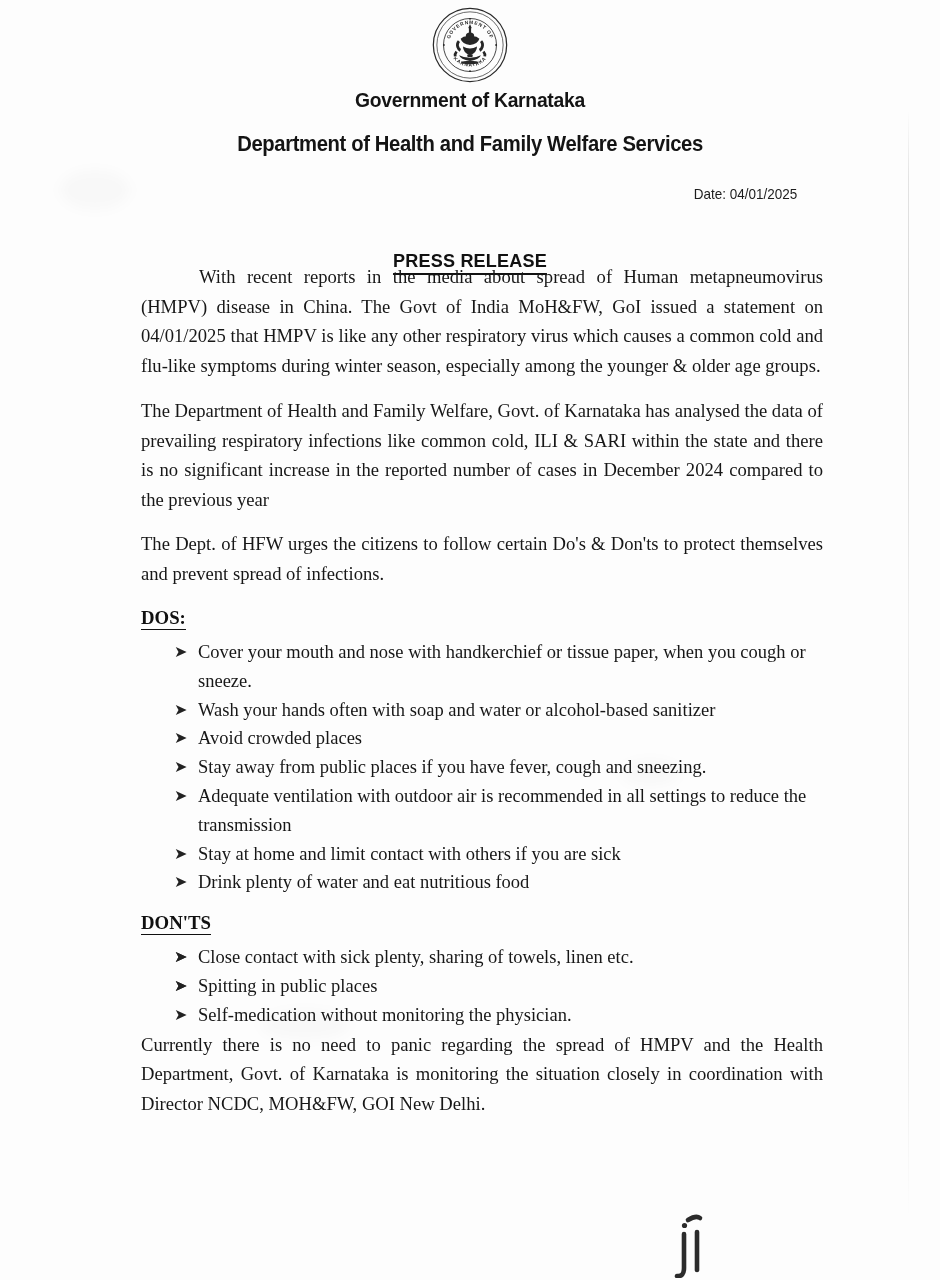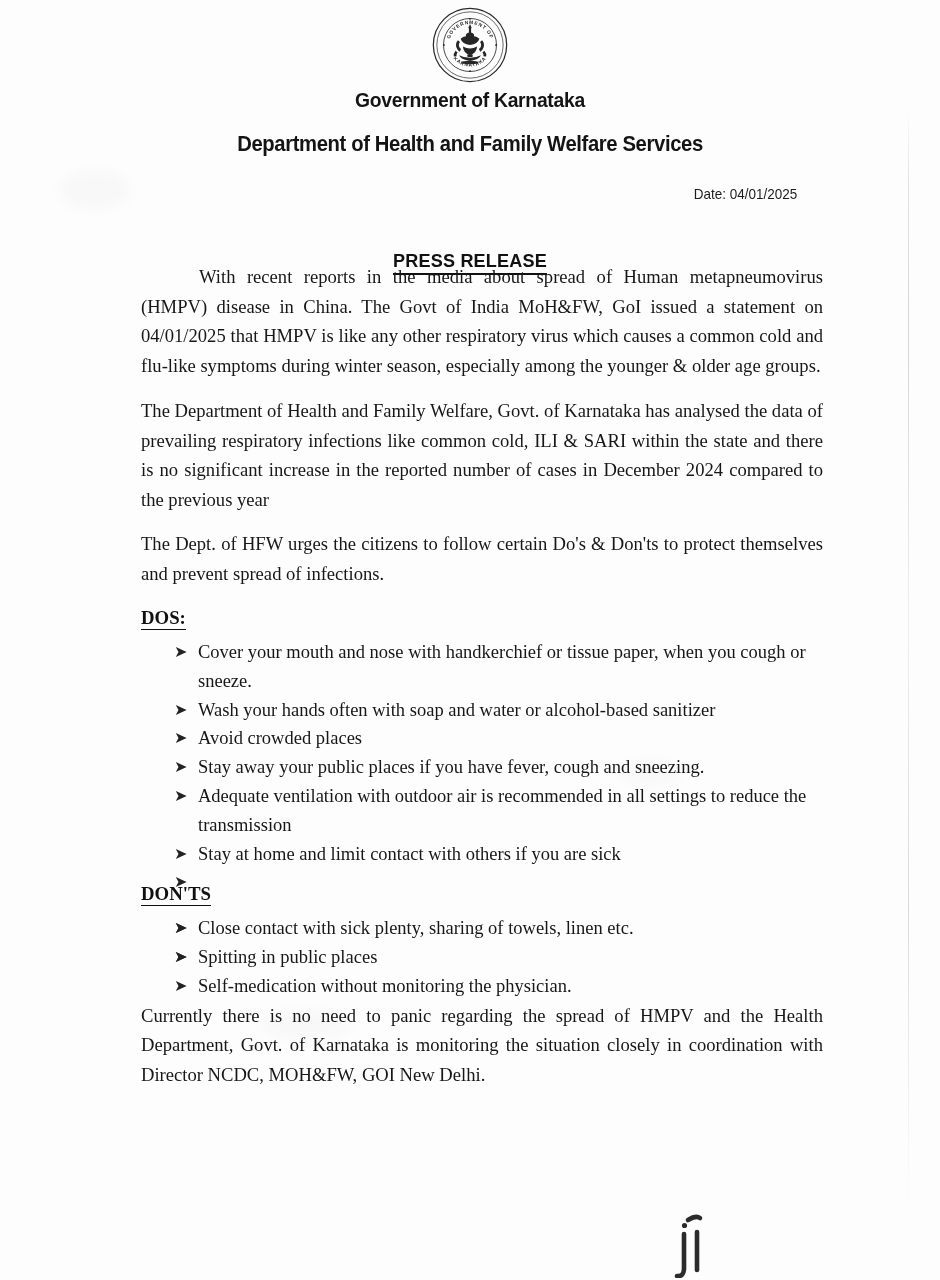--- a/index.html
+++ b/index.html
@@ -247,24 +247,24 @@
     <p class="para tight">The Department of Health and Family Welfare, Govt. of Karnataka has analysed the data of prevailing respiratory infections like common cold, ILI &amp; SARI within the state and there is no significant increase in the reported number of cases in December 2024 compared to the previous year</p>
 
     <p class="para">The Dept. of HFW urges the citizens to follow certain Do's &amp; Don'ts to protect themselves and prevent spread of infections.</p>
 
     <div class="sec-head"><span>DOS:</span></div>
 
     <ul class="arrow-list">
       <li><span class="arrow-icon">➤</span><span>Cover your mouth and nose with handkerchief or tissue paper, when you cough or sneeze.</span></li>
       <li><span class="arrow-icon">➤</span><span>Wash your hands often with soap and water or alcohol-based sanitizer</span></li>
       <li><span class="arrow-icon">➤</span><span>Avoid crowded places</span></li>
-      <li><span class="arrow-icon">➤</span><span>Stay away your public places if you have fever, cough and sneezing.</span></li>
+      <li><span class="arrow-icon">➤</span><span>Stay away from public places if you have fever, cough and sneezing.</span></li>
       <li><span class="arrow-icon">➤</span><span>Adequate ventilation with outdoor air is recommended in all settings to reduce the transmission</span></li>
       <li><span class="arrow-icon">➤</span><span>Stay at home and limit contact with others if you are sick</span></li>
-      <li><span class="arrow-icon">➤</span></li>
+      <li><span class="arrow-icon">➤</span><span>Drink plenty of water and eat nutritious food</span></li>
     </ul>
 
     <div class="sec-head donts"><span>DON'TS</span></div>
 
     <ul class="arrow-list">
       <li><span class="arrow-icon">➤</span></li>
       <li><span class="arrow-icon">➤</span><span>Close contact with sick plenty, sharing of towels, linen etc.</span></li>
       <li><span class="arrow-icon">➤</span></li>
       <li><span class="arrow-icon">➤</span><span>Spitting in public places</span></li>
       <li><span class="arrow-icon">➤</span><span>Self-medication without monitoring the physician.</span></li>

